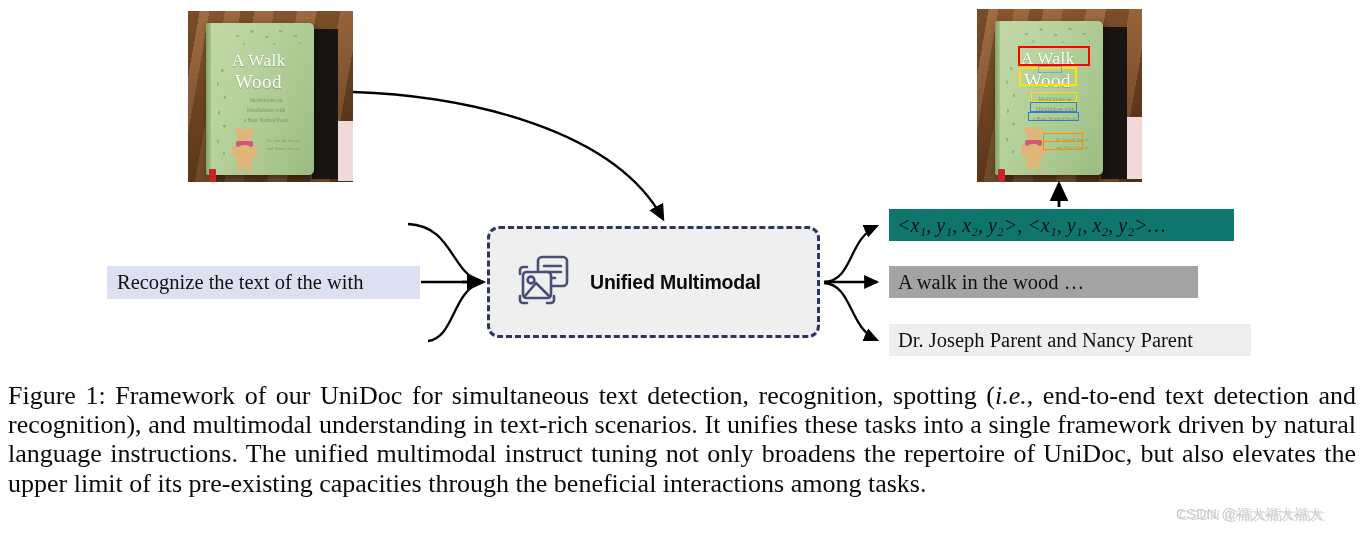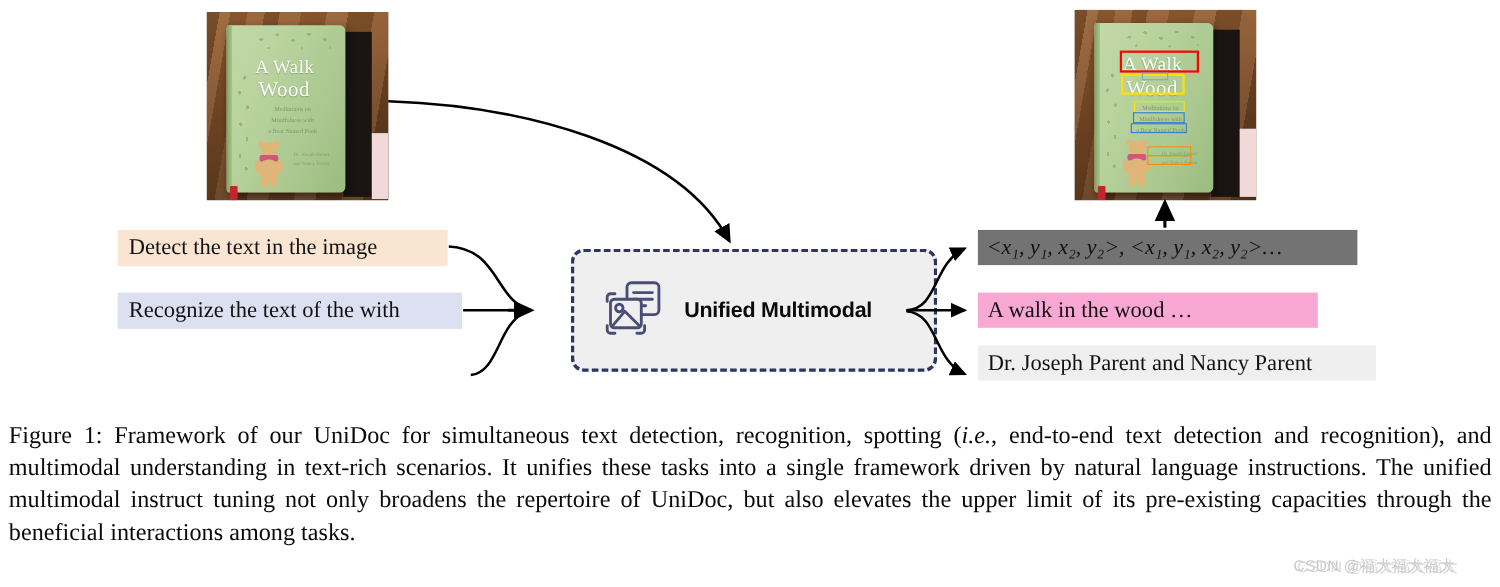--- a/index.html
+++ b/index.html
@@ -45,27 +45,27 @@
 
   
   .det{position:absolute;box-sizing:border-box;}
 
   
   .pill{position:absolute;display:flex;align-items:center;box-sizing:border-box;
     font-family:"Liberation Serif",serif;color:#111;white-space:nowrap;}
 
   
   #module{position:absolute;box-sizing:border-box;background:#efefef;
-    border:3px dashed #2d3561;border-radius:12px;display:flex;align-items:center;margin-left:32px;}
+    border:3px dashed #2d3561;border-radius:12px;display:flex;align-items:center;}
   #module-label{font-family:"Liberation Sans",sans-serif;font-weight:bold;
     font-size:19.5px;line-height:27px;color:#0b0b0b;letter-spacing:-.2px;}
 
   
   #caption{position:absolute;left:8px;top:381px;width:1348px;
-    font-family:"Liberation Serif",serif;font-size:22px;line-height:29.2px;
+    font-family:"Liberation Serif",serif;font-size:26px;line-height:29.2px;
     color:#0a0a0a;text-align:justify;text-justify:inter-word;}
   #caption .it{font-style:italic;}
 
   
   #watermark{position:absolute;left:1176px;top:506px;
     font-family:"Liberation Sans",sans-serif;font-size:14px;color:#b9b9b9;
     opacity:.8;white-space:nowrap;letter-spacing:.4px;}
   #watermark .dup{position:absolute;left:3px;top:1px;color:#cccccc;}
 
   svg.arrows{position:absolute;left:0;top:0;width:1364px;height:534px;overflow:visible;}
@@ -167,23 +167,20 @@
       <div class="det" style="left:43px;top:45px;width:24px;height:7px;border:1.5px solid #6fa8dc;"></div>
       <div class="det" style="left:36px;top:71px;width:46px;height:10px;border:1.5px solid #ffe000;"></div>
       <div class="det" style="left:35px;top:81px;width:47px;height:10px;border:1.5px solid #2f7fd0;"></div>
       <div class="det" style="left:33px;top:91px;width:51px;height:9px;border:1.5px solid #2f7fd0;"></div>
       <div class="det" style="left:48px;top:112px;width:40px;height:9px;border:1.5px solid #ff8c00;"></div>
       <div class="det" style="left:48px;top:120px;width:40px;height:9px;border:1.5px solid #ff8c00;"></div>
     </div>
     <div class="redtab" style="left:21px;top:160px;width:7px;height:13px;"></div>
   </div>
 
-  <div class="pill" style="left:107px;top:209px;width:300px;height:33px;padding-left:10px;font-size:20.5px;background:#fae5d3;">
-    <span>Detect the text in the image</span>
-  </div>
   <div class="pill" style="left:107px;top:266px;width:313px;height:33px;padding-left:10px;font-size:20.5px;background:#dce0f0;">
     <span>Recognize the text of the with</span>
   </div>
 
   <div id="module" style="left:487px;top:226px;width:333px;height:112px;">
     <span style="margin-left:24px;margin-right:16px;display:block;">
       <svg width="60" height="58" viewBox="0 0 60 58" fill="none" stroke="#4a4e77" stroke-width="2.6" stroke-linecap="round" stroke-linejoin="round">
         <rect x="24" y="6" width="29" height="29" rx="4"></rect>
         <line x1="30" y1="15" x2="47" y2="15"></line>
         <line x1="30" y1="21" x2="47" y2="21"></line>
@@ -194,27 +191,27 @@
         <path d="M6 23 V19 a3 3 0 0 1 3 -3 h4"></path>
         <path d="M40 45 v4 a3 3 0 0 1 -3 3 h-4"></path>
         <path d="M6 45 v4 a3 3 0 0 0 3 3 h4"></path>
       </svg>
     </span>
     <div id="module-label">
       <div>Unified Multimodal</div>
     </div>
   </div>
 
-  <div class="pill" style="left:889px;top:209px;width:345px;height:32px;padding-left:8px;font-size:20px;background:#737373;font-style:italic;">
+  <div class="pill" style="left:889px;top:209px;width:345px;height:32px;padding-left:8px;font-size:20px;background:#0f766e;font-style:italic;">
     <span>&lt;x₁, y₁, x₂, y₂&gt;, &lt;x₁, y₁, x₂, y₂&gt;…</span>
   </div>
-  <div class="pill" style="left:889px;top:266px;width:309px;height:32px;padding-left:9px;font-size:20.5px;background:#f9a8d4;">
+  <div class="pill" style="left:889px;top:266px;width:309px;height:32px;padding-left:9px;font-size:20.5px;background:#a3a3a3;">
     <span>A walk in the wood …</span>
   </div>
-  <div class="pill" style="left:889px;top:314px;width:362px;height:32px;padding-left:9px;font-size:20.5px;background:#efefef;">
+  <div class="pill" style="left:889px;top:324px;width:362px;height:32px;padding-left:9px;font-size:20.5px;background:#efefef;">
     <span>Dr. Joseph Parent and Nancy Parent</span>
   </div>
 
   <svg class="arrows" viewBox="0 0 1364 534">
     <defs>
       <marker id="ah" markerWidth="7" markerHeight="7" refX="5.6" refY="3" orient="auto">
         <path d="M0,0 L6.6,3 L0,6 Z" fill="#000"></path>
       </marker>
       <marker id="ah2" markerWidth="8" markerHeight="8" refX="6.2" refY="3.4" orient="auto">
         <path d="M0,0 L7.4,3.4 L0,6.8 Z" fill="#000"></path>

